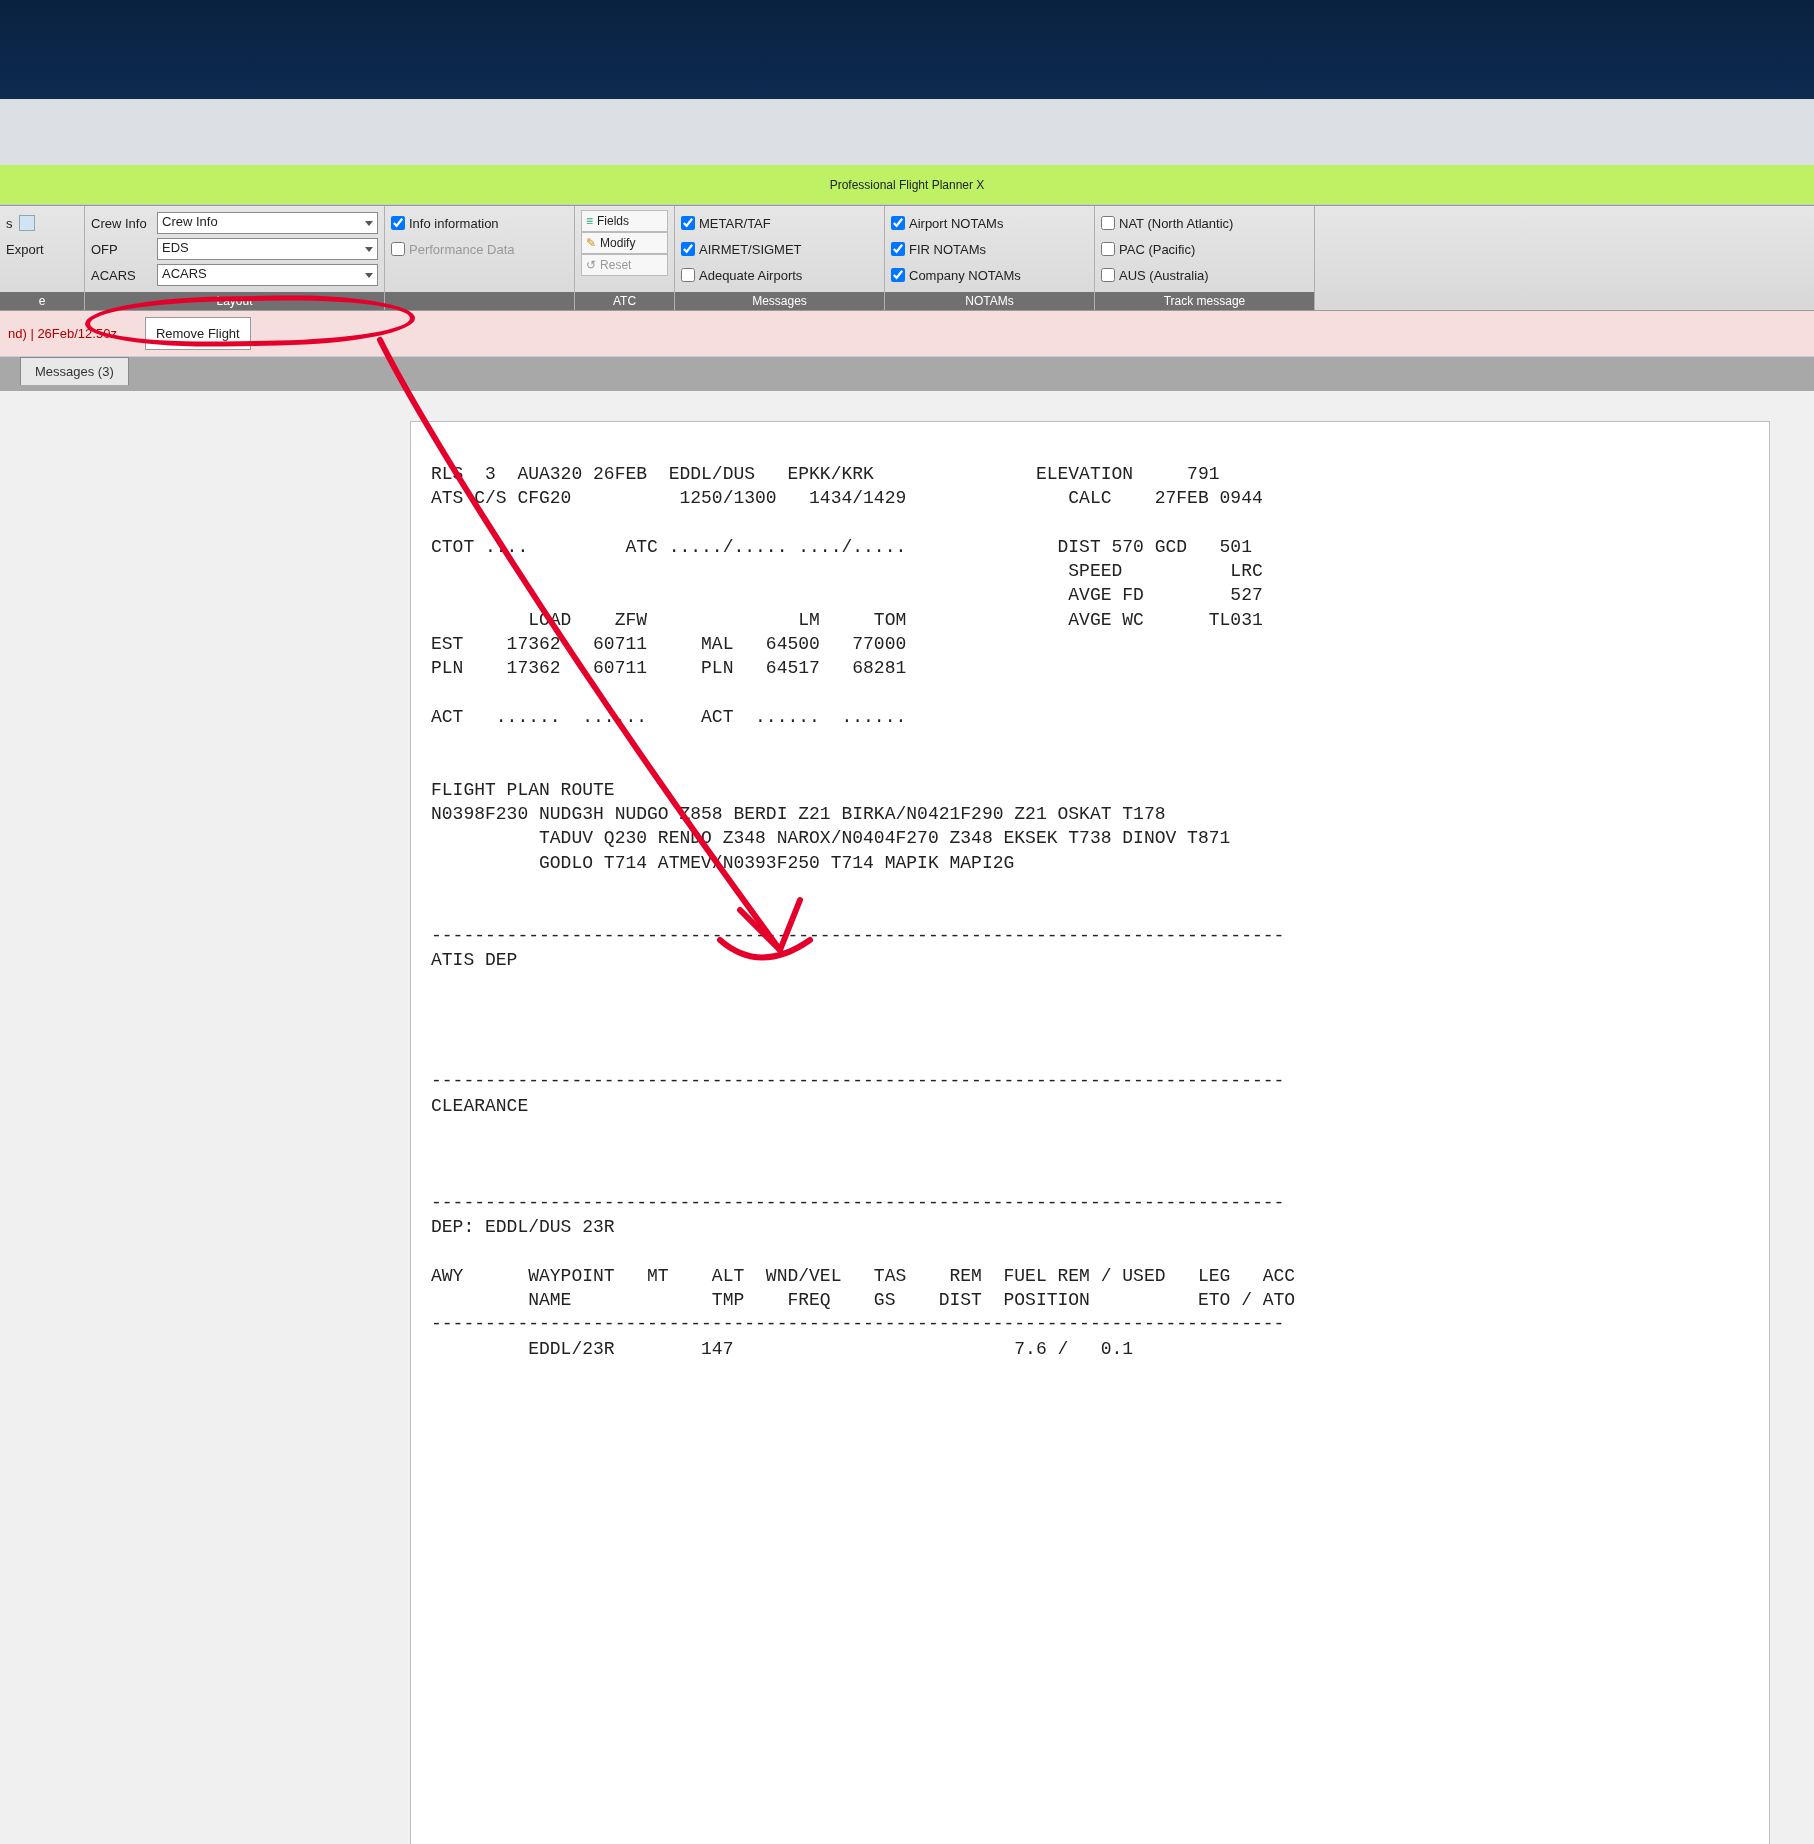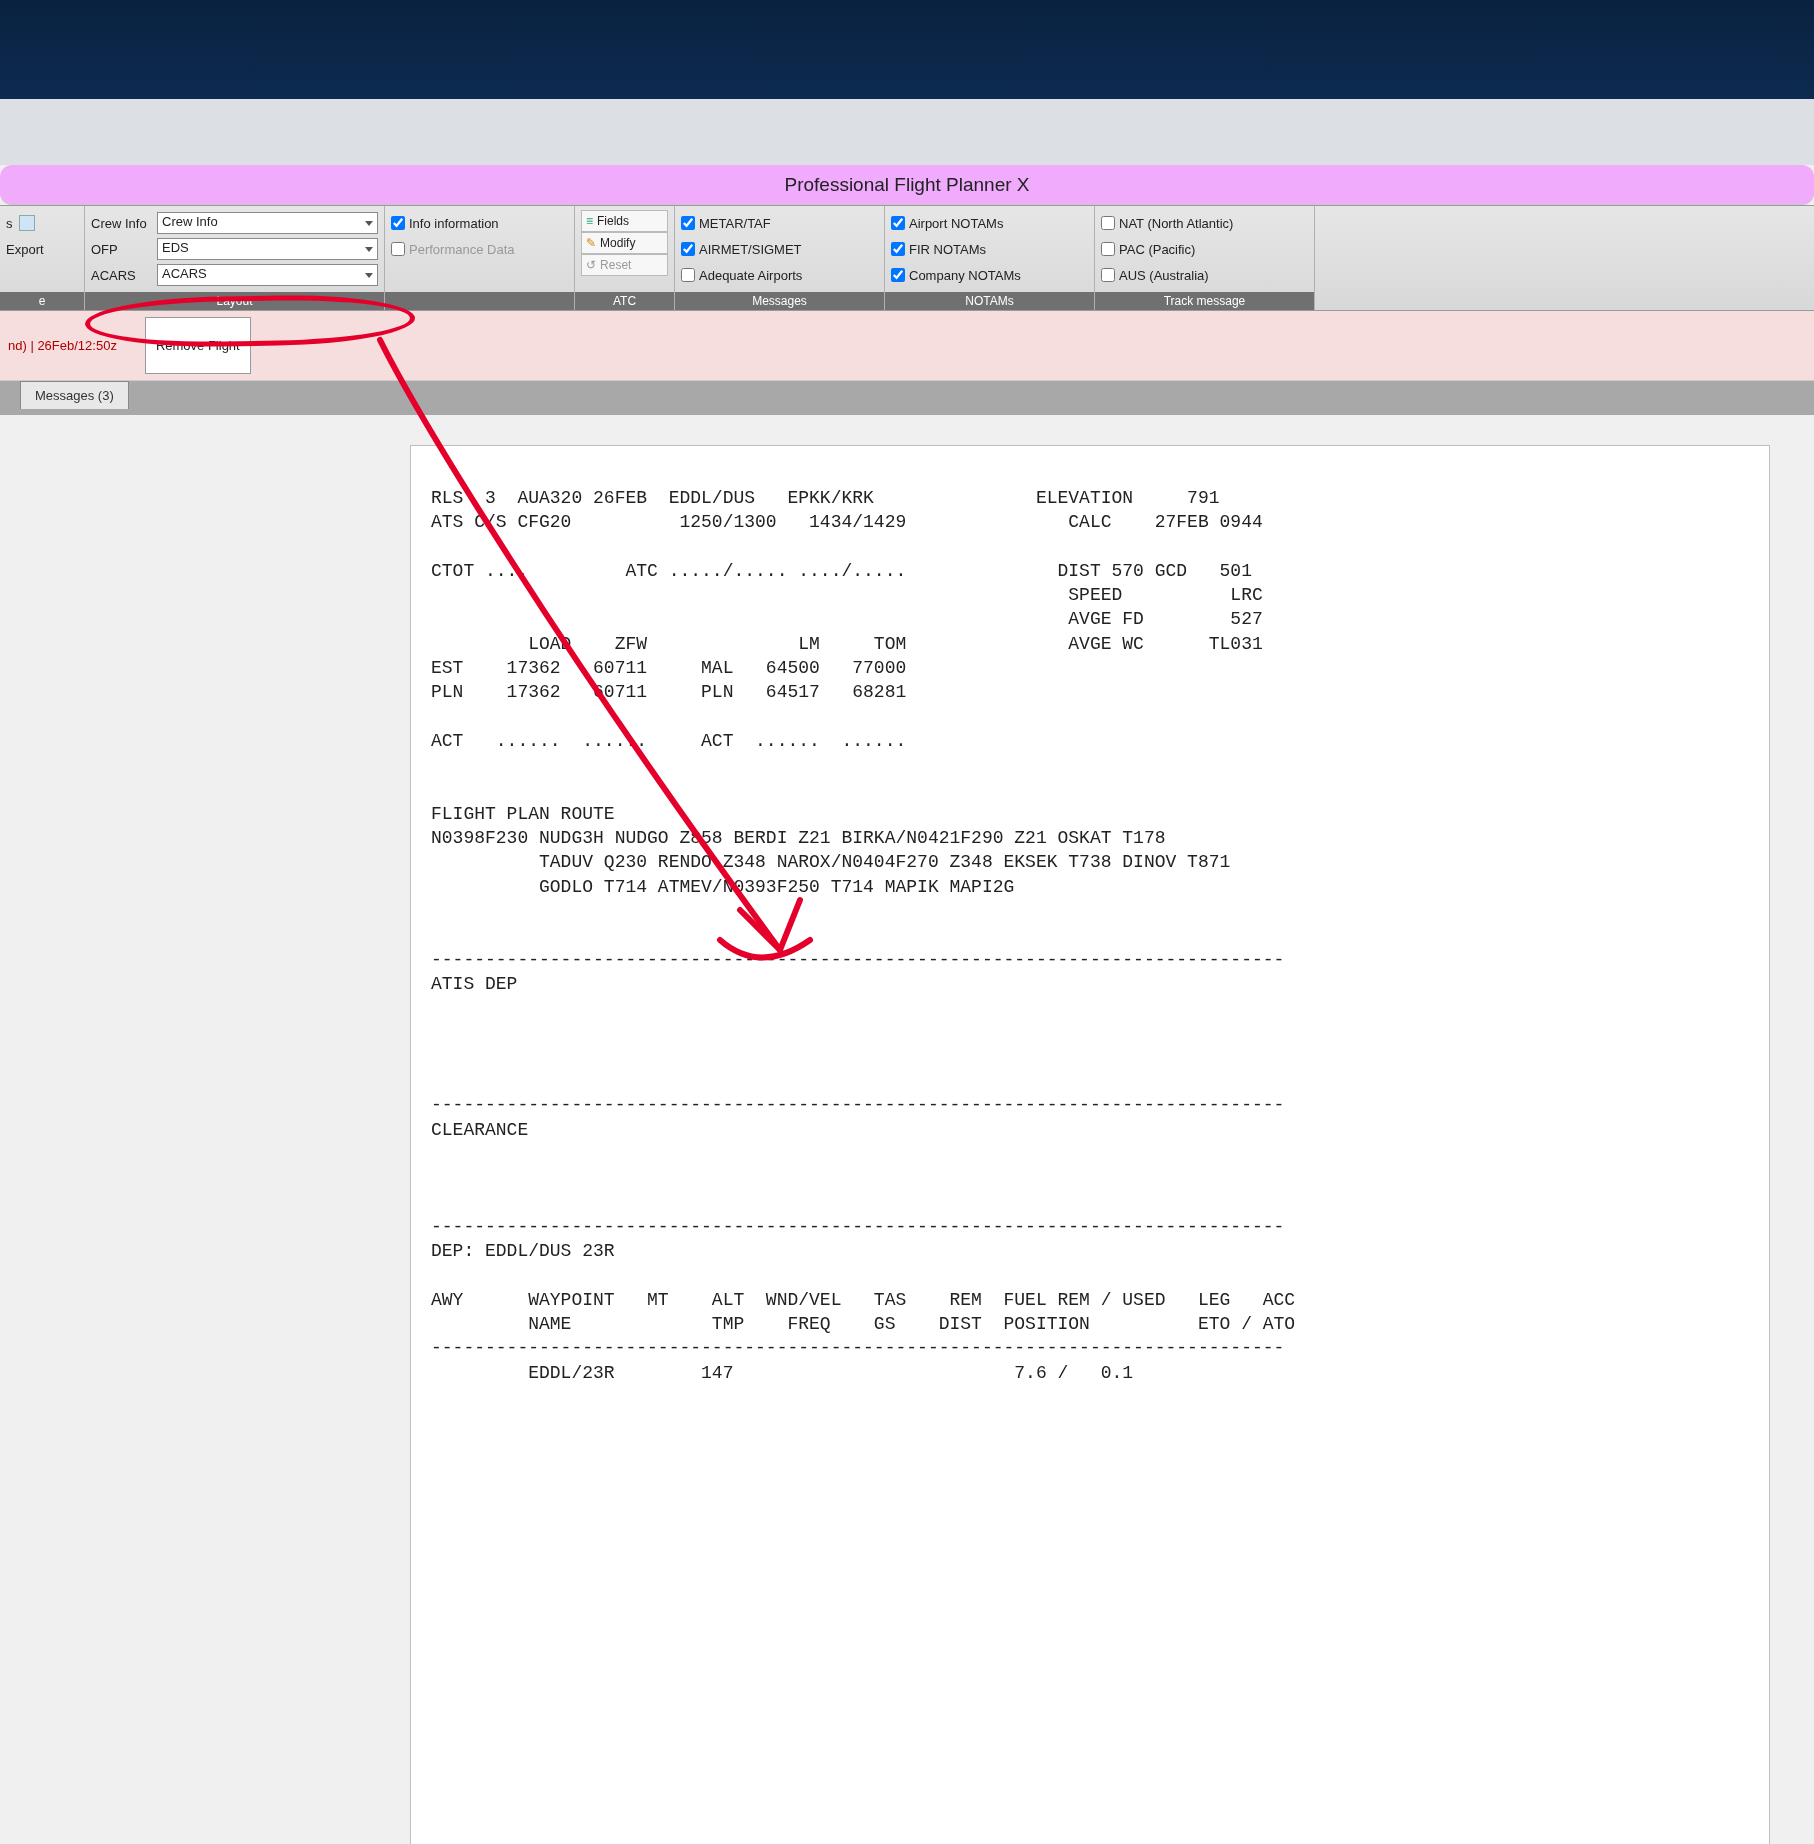--- a/index.html
+++ b/index.html
@@ -1,33 +1,33 @@
 <!DOCTYPE html>
 <html><head>
 <meta charset="utf-8">
 <style>
   * { box-sizing: border-box; margin: 0; padding: 0; }
   html, body { width: 1814px; font-family: "Segoe UI", Tahoma, sans-serif; font-size: 13px; color: #222; background: #f0f0f0; }
   .topband { height: 165px; background: linear-gradient(#0a2240,#0d2a50 60%,#dcdfe3 60%,#dcdfe3); }
-  .titlebar { height: 40px; background: #f0abfc; display: flex; align-items: center; justify-content: center; font-size: 19px; border-bottom: 1px solid #c8c8c8; border-radius: 12px; }
+  .titlebar { height: 40px; background: #bef264; display: flex; align-items: center; justify-content: center; font-size: 12px; border-bottom: 1px solid #c8c8c8; }
   .ribbon-wrap { background: #6a6a6a; padding: 0; }
   .ribbon { display: flex; background: linear-gradient(#e6e6e6,#d8d8d8); border-top: 1px solid #9a9a9a; border-bottom: 1px solid #9a9a9a; }
   .group { border-right: 1px solid #b0b0b0; padding: 4px 6px 0 6px; display: flex; flex-direction: column; }
   .group-body { flex: 1; }
   .group-title { font-size: 12px; color: #ffffff; background: #707070; text-align: center; padding: 2px 0; margin: 4px -6px 0 -6px; }
   .row { display: flex; align-items: center; gap: 6px; height: 26px; }
   .lbl { font-size: 13px; }
   .combo { border: 1px solid #8a8a8a; background: #ffffff; font-size: 13px; padding: 1px 18px 1px 4px; height: 22px; position: relative; min-width: 120px; }
   .combo::after { content: ""; position: absolute; right: 4px; top: 8px; border-left: 4px solid transparent; border-right: 4px solid transparent; border-top: 5px solid #555; }
   .chk { display: flex; align-items: center; gap: 4px; font-size: 13px; height: 26px; }
   .chk input { width: 14px; height: 14px; }
   .btn-small { border: 1px solid #bbb; background: #f7f7f7; padding: 2px 4px; font-size: 12px; display: flex; align-items: center; gap: 4px; height: 22px; }
   .col { display: flex; flex-direction: column; }
   .statusbar { background: #f6dede; padding: 6px 8px; display: flex; align-items: center; gap: 28px; font-size: 13px; color: #b00000; border-bottom: 1px solid #ccc; }
-  .statusbar .btn { background: #ffffff; color: #222; border: 1px solid #999; padding: 20px 10px; font-size: 13px; }
+  .statusbar .btn { background: #ffffff; color: #222; border: 1px solid #999; padding: 8px 10px; font-size: 13px; }
   .tabstrip { background: #a8a8a8; display: flex; align-items: flex-start; height: 34px; padding-left: 20px; }
   .tab { background: #e8e8e8; border: 1px solid #888; border-bottom: none; padding: 6px 14px; font-size: 13px; color: #333; }
   .content { display: flex; }
   .leftpad { width: 410px; }
   .ofp { background: #ffffff; border: 1px solid #bfbfbf; margin-top: 30px; padding: 40px 20px 20px 20px; font-family: Consolas, "Courier New", monospace; font-size: 18px; line-height: 1.35; white-space: pre; min-height: 1500px; flex: 0 0 1360px; overflow: hidden; }
   .page { position: relative; }
   .redcircle { position: absolute; left: 85px; top: 296px; width: 330px; height: 50px; border: 5px solid #e4002b; border-radius: 50%/60%; transform: rotate(-1deg); pointer-events:none; }
   svg.arrow { position: absolute; left: 0; top: 0; pointer-events: none; }
   .mini-icon { width:16px; height:16px; background:#d0e4f5; border:1px solid #8aa; display:inline-block; }
   .layout-left { width: 85px; }

